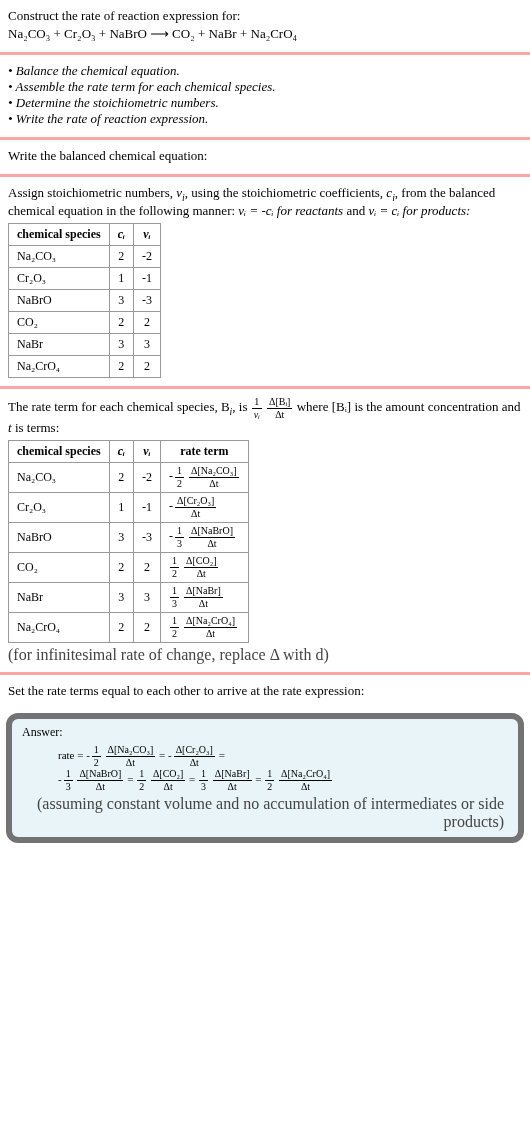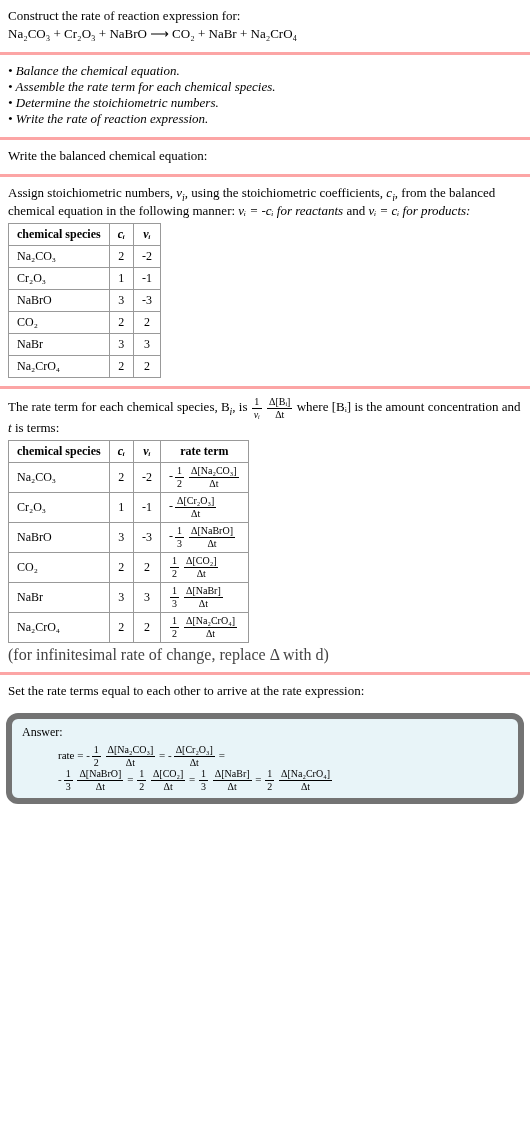--- a/index.html
+++ b/index.html
@@ -199,13 +199,14 @@
     <span> = </span>
     <br>
     <span class="neg">-</span><span class="frac"><span class="num">1</span><span class="den">3</span></span> <span class="frac"><span class="num">Δ[NaBrO]</span><span class="den">Δt</span></span>
     <span> = </span>
     <span class="frac"><span class="num">1</span><span class="den">2</span></span> <span class="frac"><span class="num">Δ[CO₂]</span><span class="den">Δt</span></span>
     <span> = </span>
     <span class="frac"><span class="num">1</span><span class="den">3</span></span> <span class="frac"><span class="num">Δ[NaBr]</span><span class="den">Δt</span></span>
     <span> = </span>
     <span class="frac"><span class="num">1</span><span class="den">2</span></span> <span class="frac"><span class="num">Δ[Na₂CrO₄]</span><span class="den">Δt</span></span>
   </div>
+  <div class="footnote right">(assuming constant volume and no accumulation of intermediates or side products)</div>
 </div>
 
 </body></html>

